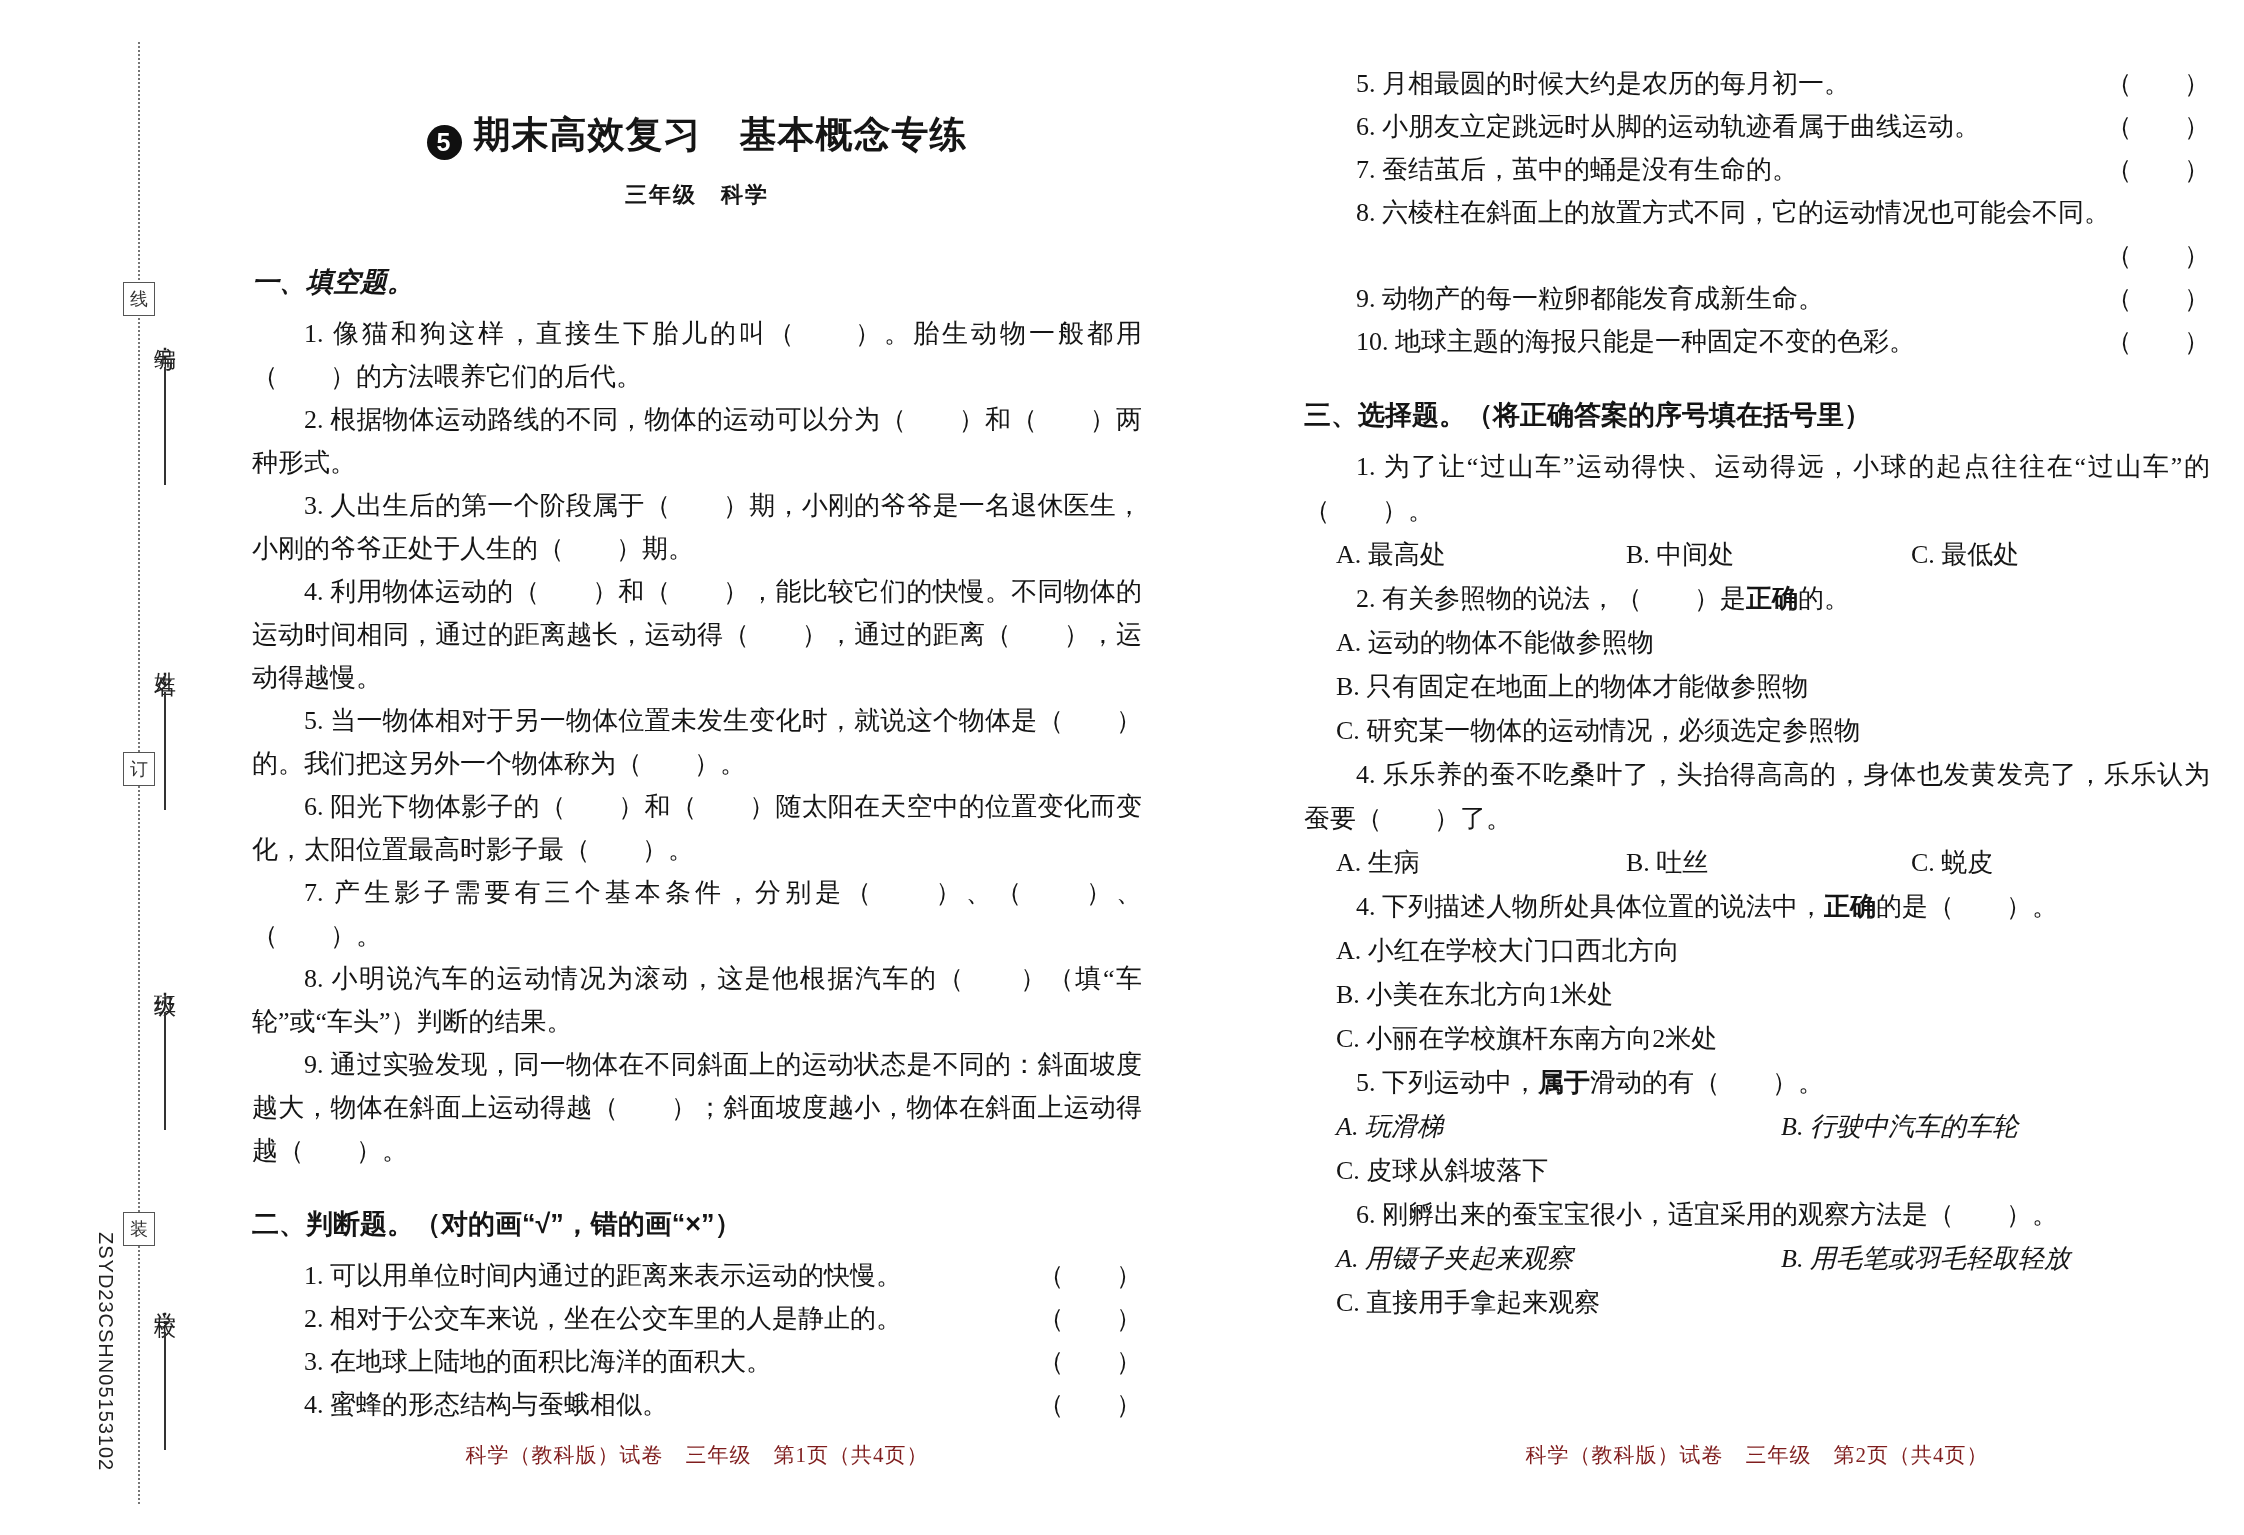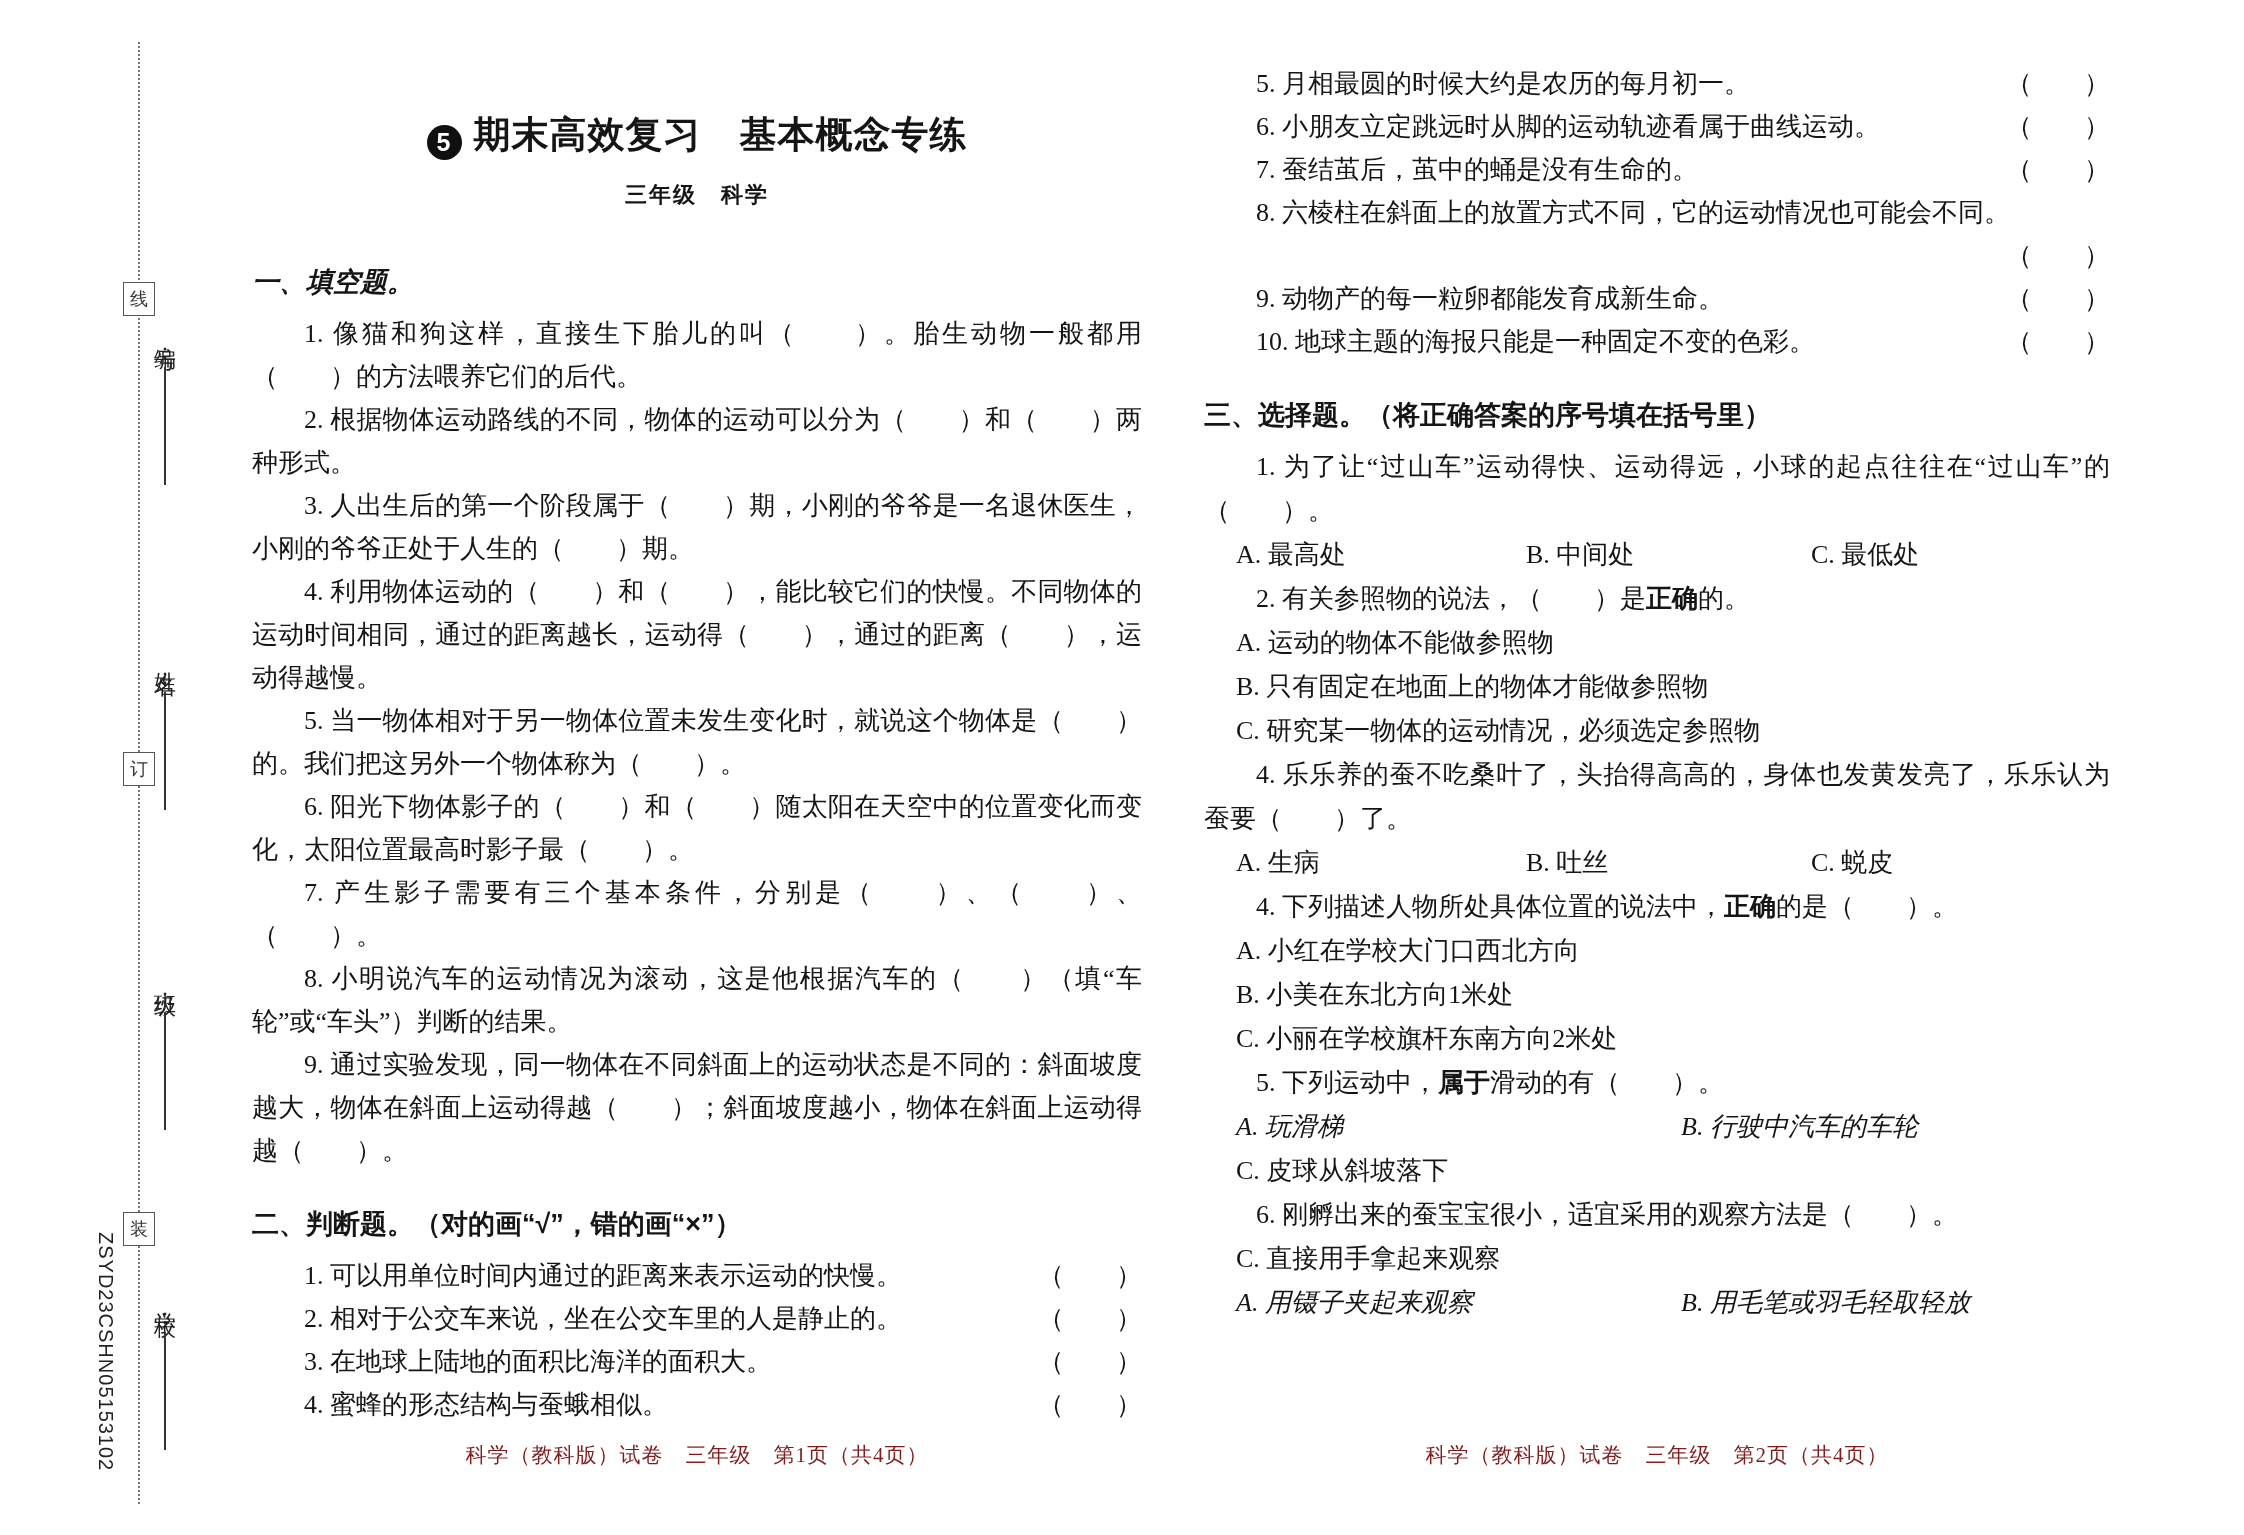--- a/index.html
+++ b/index.html
@@ -56,21 +56,21 @@
     writing-mode: vertical-rl;
     font-size: 20px;
     font-family: "Liberation Sans", sans-serif;
     letter-spacing: 1px;
     color: #222;
   }
 
   
   .col { position: absolute; top: 0; height: 1535px; }
   .col-left  { left: 252px;  width: 890px; }
-  .col-right { left: 1204px; width: 906px; }
+  .col-right { left: 1304px; width: 906px; }
 
   .title {
     margin-top: 110px;
     text-align: center;
     font-family: "Liberation Sans", sans-serif;
     font-size: 37px;
     font-weight: 700;
     letter-spacing: 1px;
   }
   .num-badge {
@@ -292,26 +292,26 @@
           <div class="opts opt-halves">
             <span class="opt">A. 玩滑梯</span>
             <span class="opt">B. 行驶中汽车的车轮</span>
           </div>
           <div class="opts opt-full">
             <span class="opt">C. 皮球从斜坡落下</span>
           </div>
         </div>
         <div class="choice-q">
           <p class="stem">6. 刚孵出来的蚕宝宝很小，适宜采用的观察方法是（　　）。</p>
-          <div class="opts opt-full">
-            <span class="opt">C. 直接用手拿起来观察</span>
-          </div>
           <div class="opts opt-halves">
             <span class="opt">A. 用镊子夹起来观察</span>
             <span class="opt">B. 用毛笔或羽毛轻取轻放</span>
           </div>
+          <div class="opts opt-full">
+            <span class="opt">C. 直接用手拿起来观察</span>
+          </div>
         </div>
       </div>
 
     <div class="footer">科学（教科版）试卷　三年级　第2页（共4页）</div>
   </div>
 
 </div>
 
 </body></html>

